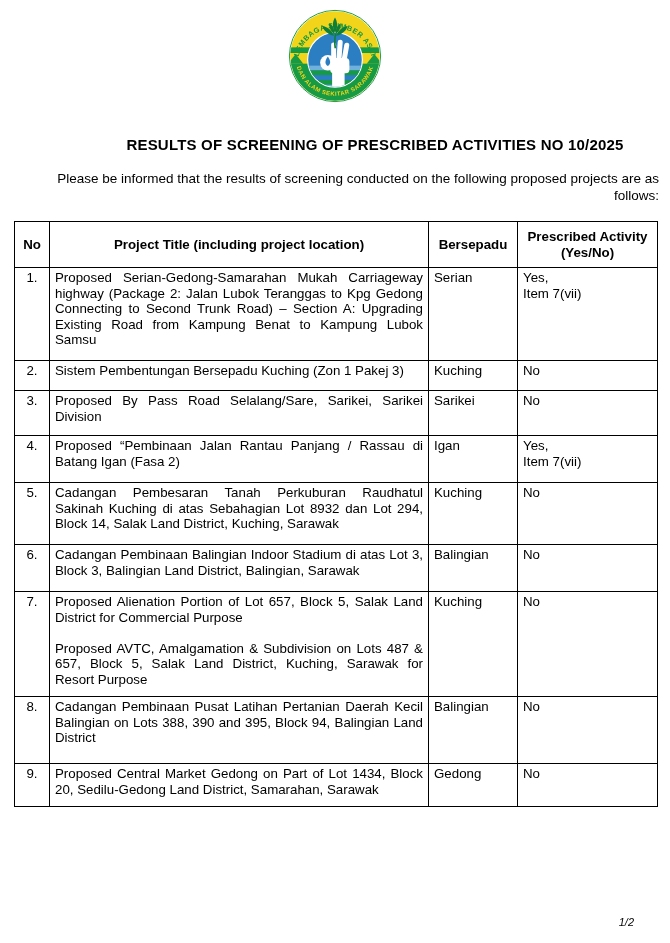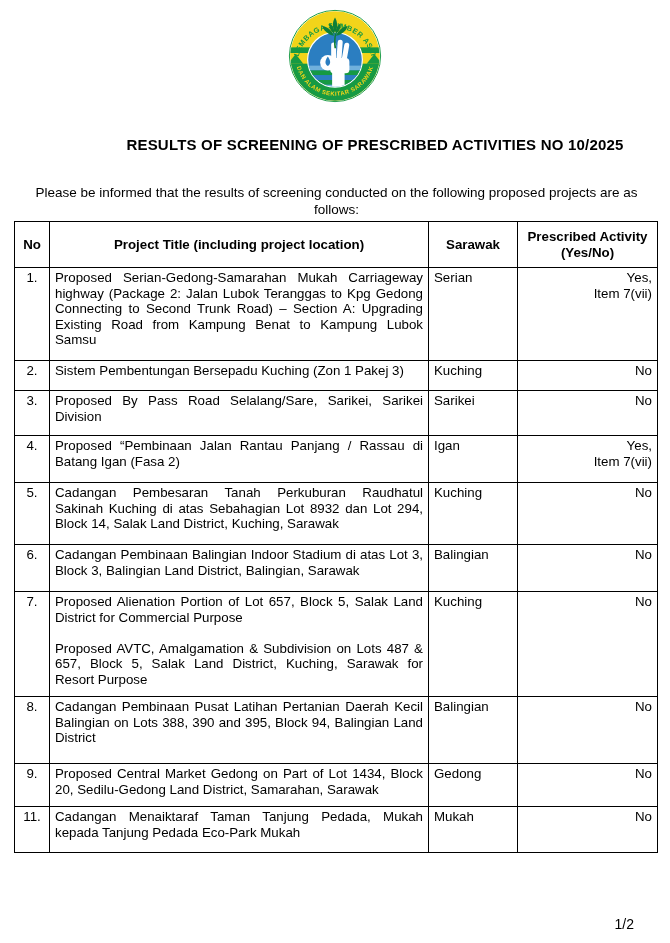--- a/index.html
+++ b/index.html
@@ -9,39 +9,39 @@
     background:#ffffff; color:#000;
     font-family:"Liberation Sans", sans-serif;
     overflow:hidden;
   }
   .logo { position:absolute; left:287px; top:8px; width:96px; height:96px; }
   .doc-title {
     position:absolute; left:0; top:136px; width:100%;
     text-align:center; font-size:15px; font-weight:bold; letter-spacing:0.2px;margin-left:40px;
   }
   .intro {
-    position:absolute; left:14px; top:184px; width:645px;
-    font-size:13.5px; line-height:17px; text-align:center;
+    position:absolute; left:14px; top:170px; width:645px;
+    font-size:13.5px; line-height:17px; text-align:right;
   }
   .tbl-wrap { position:absolute; left:14px; top:221px; }
   table {
     border-collapse:collapse; table-layout:fixed; width:643px;
     font-size:13.3px; line-height:15.6px;
   }
   th, td { border:1px solid #000; vertical-align:top; background:#fff; }
   th {
     font-weight:bold; text-align:center; vertical-align:middle;
     white-space:pre-line; padding:2px 3px;
   }
   td { padding:2px 5px; }
   .no-cell  { text-align:center; padding:2px 1px; }
   .title-cell { text-align:justify; white-space:pre-line; }
   .loc-cell { }
-  .act-cell { text-align:right; white-space:pre-line; }
-  .pgnum { position:absolute; top:916px; right:36px; font-size:14px; }
+  .act-cell { text-align:left; white-space:pre-line; }
+  .pgnum { position:absolute; top:916px; right:36px; font-size:11px;font-style:italic; }
 </style>
 </head>
 <body>
 
 <div class="page">
 
   <svg class="logo" viewBox="0 0 100 100" xmlns="http://www.w3.org/2000/svg">
     <defs>
       <clipPath id="cOuter">
           <circle cx="50" cy="50" r="46.5"></circle>
@@ -111,21 +111,21 @@
       <colgroup>
         <col style="width:35px">
           <col style="width:379px">
           <col style="width:89px">
           <col style="width:140px">
       </colgroup>
       <thead>
         <tr style="height:46px">
           <th>No</th>
           <th>Project Title (including project location)</th>
-          <th>Sarawak</th>
+          <th>Bersepadu</th>
           <th>Prescribed Activity
 (Yes/No)</th>
         </tr>
       </thead>
       <tbody>
         <tr style="height:93px">
           <td class="no-cell">1.</td>
           <td class="title-cell">Proposed Serian-Gedong-Samarahan Mukah Carriageway highway (Package 2: Jalan Lubok Teranggas to Kpg Gedong Connecting to Second Trunk Road) – Section A: Upgrading Existing Road from Kampung Benat to Kampung Lubok Samsu</td>
           <td class="loc-cell">Serian</td>
           <td class="act-cell">Yes,
@@ -175,25 +175,19 @@
           <td class="title-cell">Cadangan Pembinaan Pusat Latihan Pertanian Daerah Kecil Balingian on Lots 388, 390 and 395, Block 94, Balingian Land District</td>
           <td class="loc-cell">Balingian</td>
           <td class="act-cell">No</td>
         </tr>
         <tr style="height:43px">
           <td class="no-cell">9.</td>
           <td class="title-cell">Proposed Central Market Gedong on Part of Lot 1434, Block 20, Sedilu-Gedong Land District, Samarahan, Sarawak</td>
           <td class="loc-cell">Gedong</td>
           <td class="act-cell">No</td>
         </tr>
-        <tr style="height:46px">
-          <td class="no-cell">11.</td>
-          <td class="title-cell">Cadangan Menaiktaraf Taman Tanjung Pedada, Mukah kepada Tanjung Pedada Eco-Park Mukah</td>
-          <td class="loc-cell">Mukah</td>
-          <td class="act-cell">No</td>
-        </tr>
       </tbody>
     </table>
   </div>
 
   <div class="pgnum">1/2</div>
 
 </div>
 
 </body></html>

